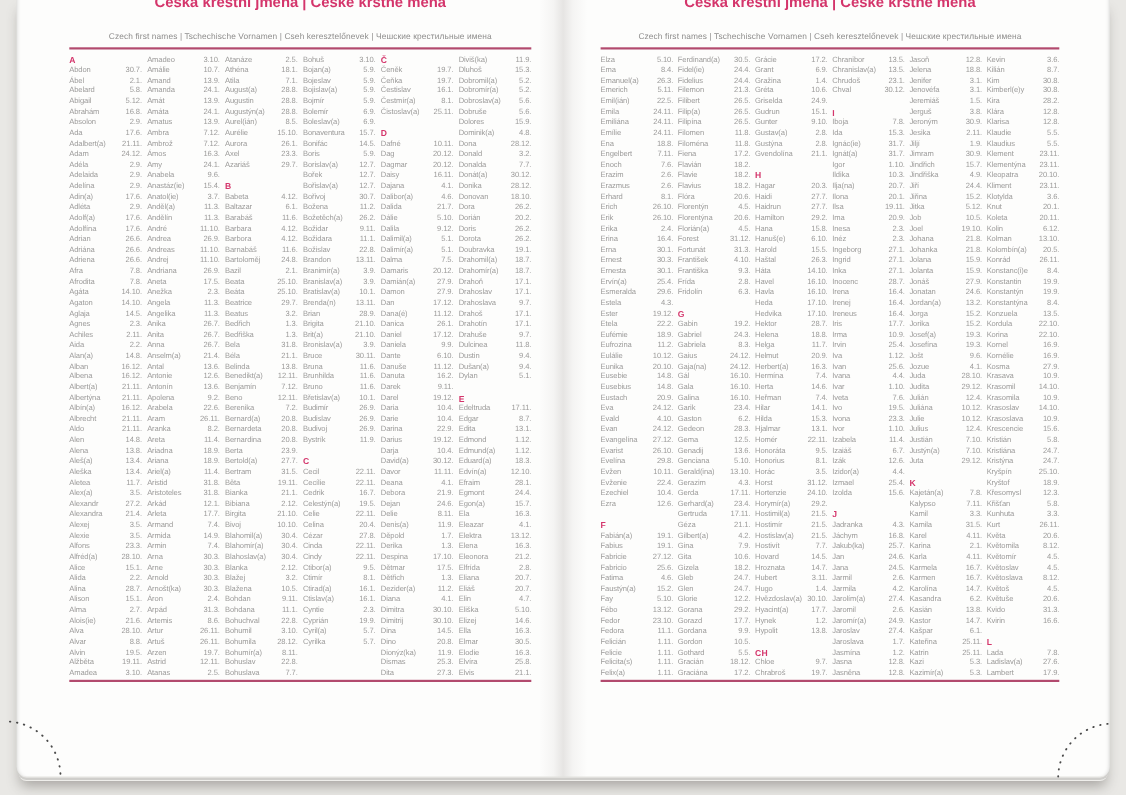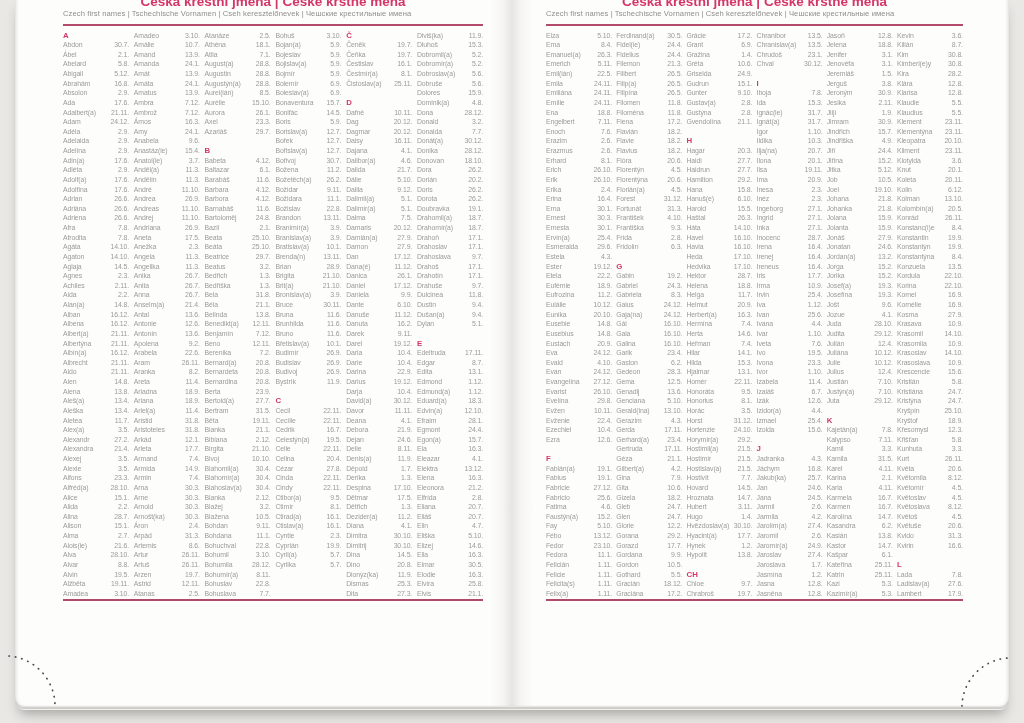--- a/index.html
+++ b/index.html
@@ -29,21 +29,21 @@
   }
   .page{position:absolute;top:0;height:100%;}
   .page-left{left:48px;width:420px;}
   .page-right{left:531px;width:417px;}
   .title{
     text-align:center;
     font-size:13.5px;line-height:15px;font-weight:700;
     color:var(--accent,#d4356b);letter-spacing:0;
   }
   .subtitle{
-    margin-top:0;text-align:left;
+    margin-top:19px;text-align:center;
     font-size:7.6px;line-height:9px;color:#8f8e8d;letter-spacing:.1px;
   }
   .rule{margin-top:6px;height:1.6px;background:var(--rule,#b24a6e);}
   .cols{margin-top:5px;height:568.4px;display:flex;justify-content:space-between;}
   .col{width:66px;}
   .row{
     height:9.634px;display:flex;justify-content:space-between;align-items:baseline;
     font-size:6.9px;line-height:9.6px;color:#9c9b9a;letter-spacing:-.1px;
     white-space:nowrap;overflow:visible;
   }

